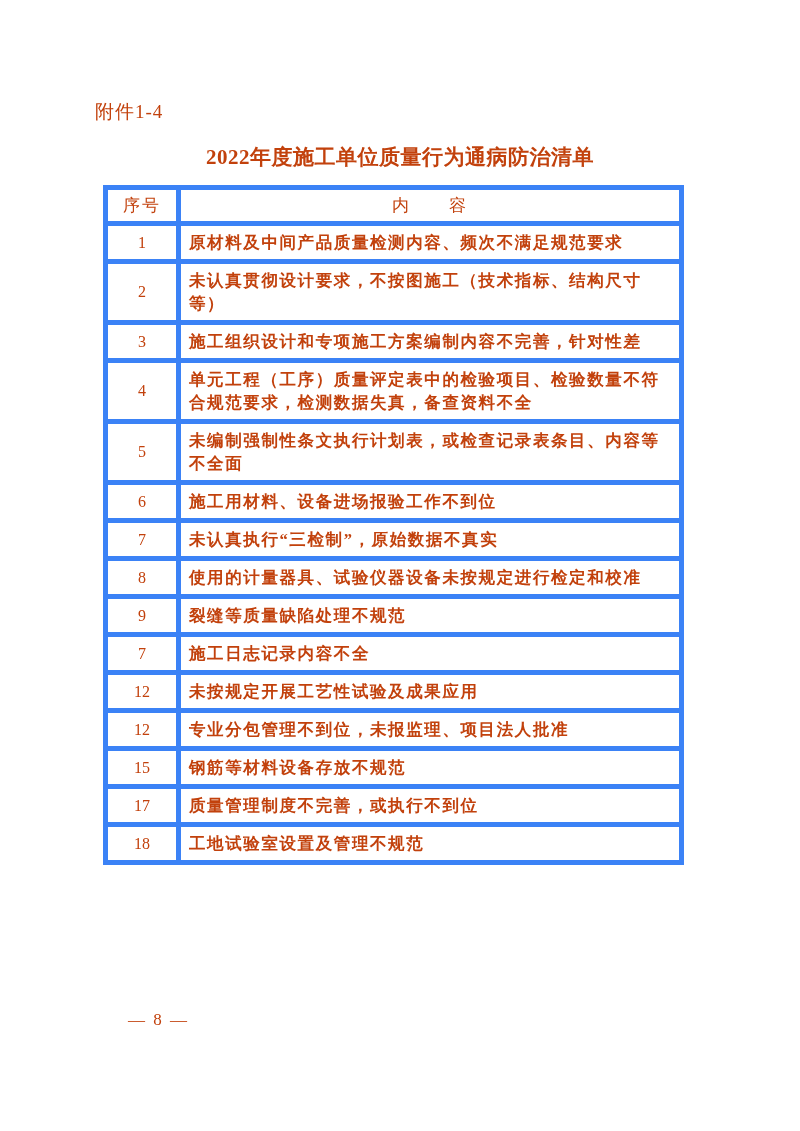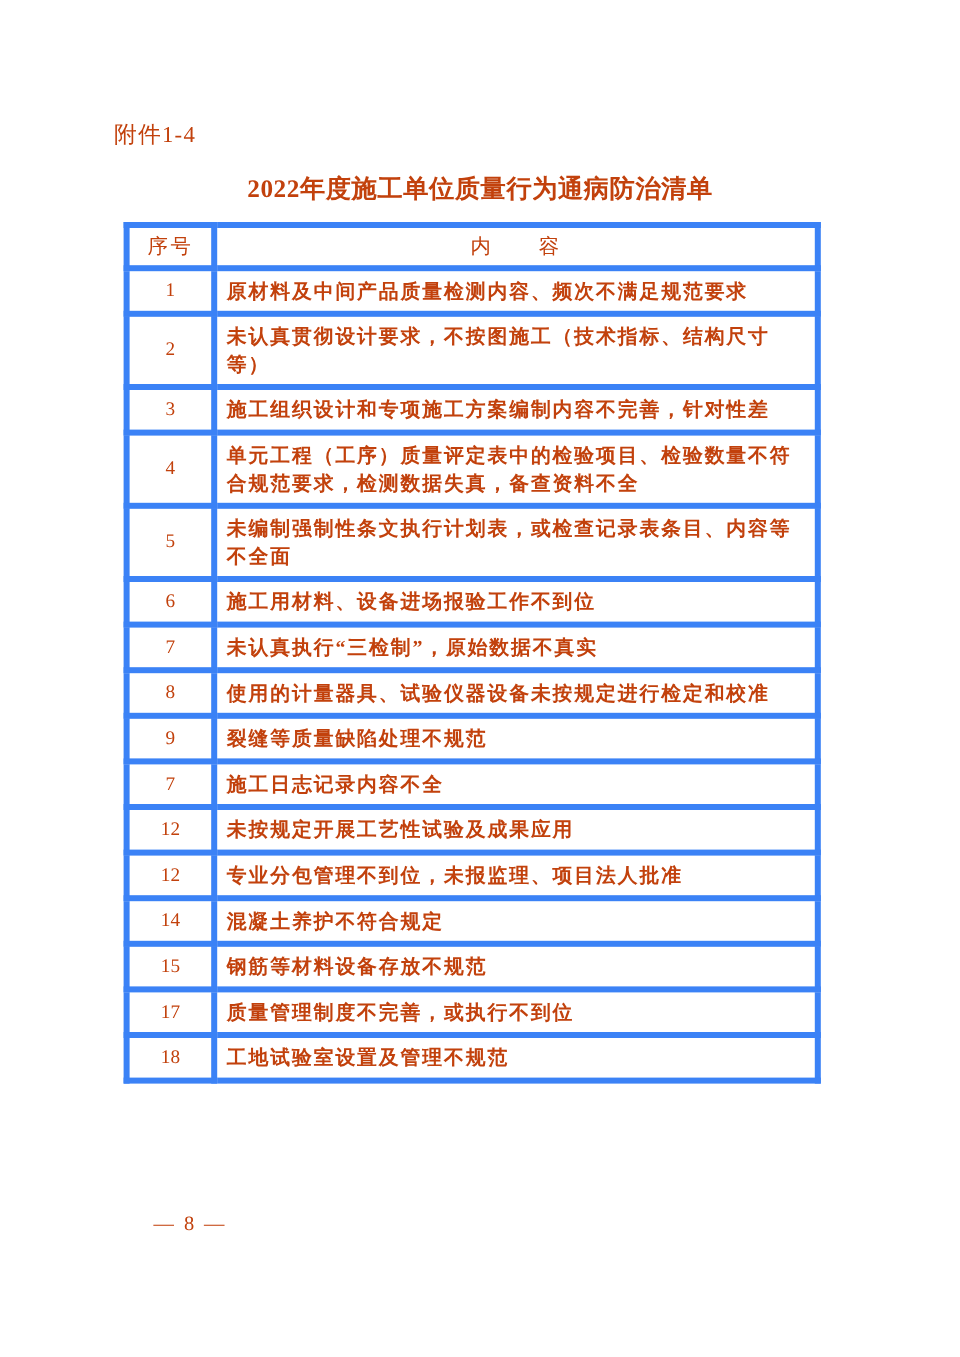--- a/index.html
+++ b/index.html
@@ -137,24 +137,20 @@
         </tr>
         <tr>
           <td class="col-no">12</td>
           <td class="col-content">未按规定开展工艺性试验及成果应用</td>
         </tr>
         <tr>
           <td class="col-no">12</td>
           <td class="col-content">专业分包管理不到位，未报监理、项目法人批准</td>
         </tr>
         <tr>
-          <td class="col-no">14</td>
-          <td class="col-content">混凝土养护不符合规定</td>
-        </tr>
-        <tr>
           <td class="col-no">15</td>
           <td class="col-content">钢筋等材料设备存放不规范</td>
         </tr>
         <tr>
           <td class="col-no">17</td>
           <td class="col-content">质量管理制度不完善，或执行不到位</td>
         </tr>
         <tr>
           <td class="col-no">18</td>
           <td class="col-content">工地试验室设置及管理不规范</td>

